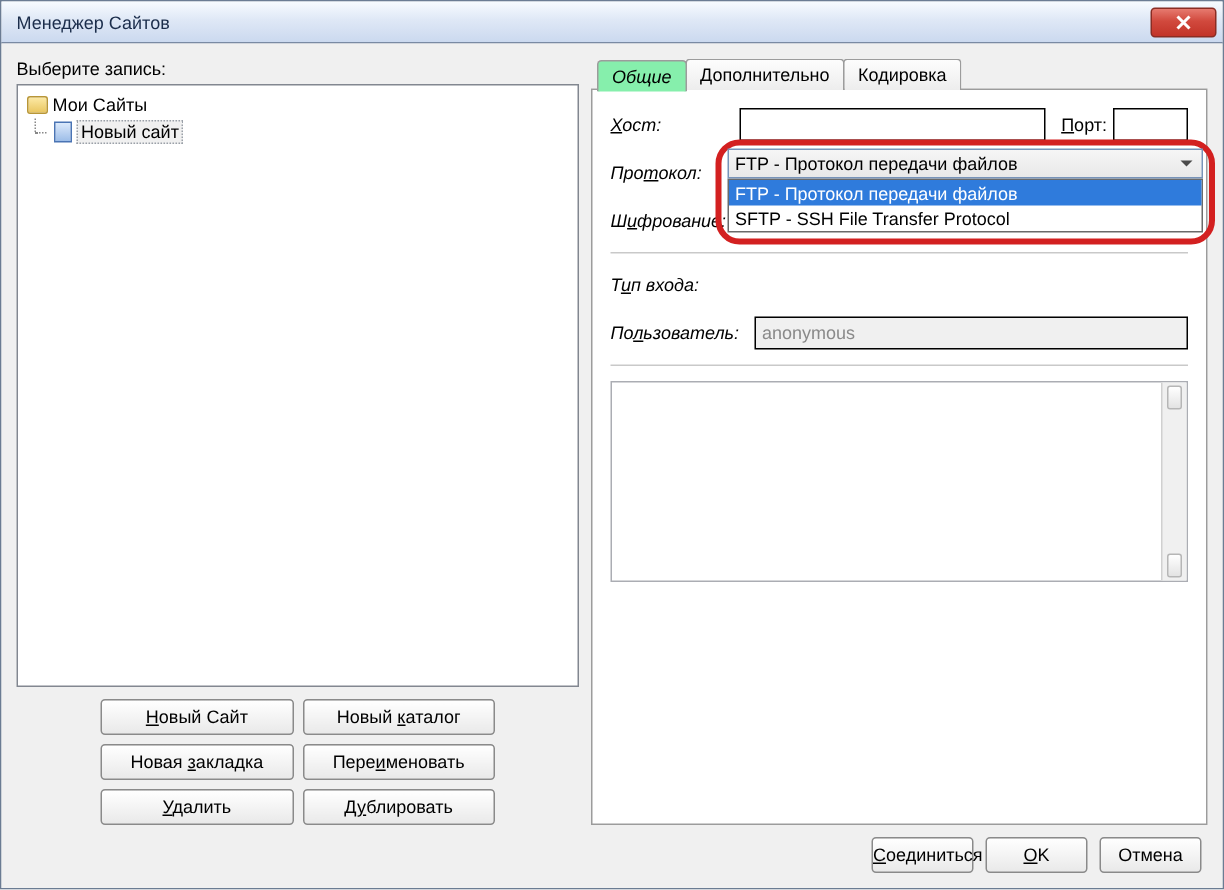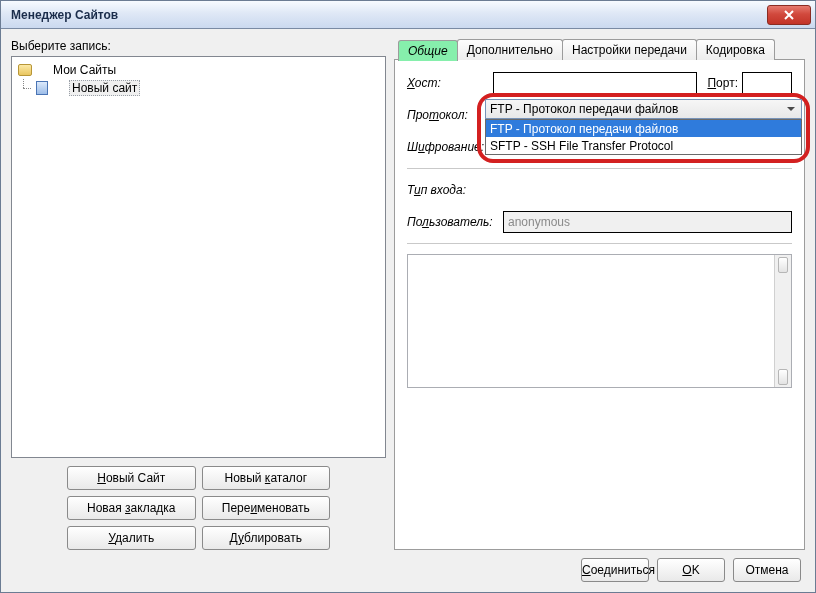--- a/index.html
+++ b/index.html
@@ -1,34 +1,34 @@
 <!DOCTYPE html>
 <html><head>
 <meta charset="utf-8">
 <style>
 * { box-sizing: border-box; margin: 0; padding: 0; font-family: "Segoe UI", Tahoma, sans-serif; font-size: 12px; }
 body { background: #fff; width: 816px; height: 593px; overflow: hidden; }
 
 
 .window { width: 816px; height: 593px; border: 1px solid #6b7c93; background: #ececec; display: flex; flex-direction: column; }
 .titlebar { height: 28px; background: linear-gradient(to bottom, #f7fbff 0%, #dfe8f6 45%, #cbd9ef 100%); border-bottom: 1px solid #7a8aa3; display: flex; align-items: center; padding-left: 10px; }
-.titlebar-text { color: #1b2d4b; font-weight: bold; }
+.titlebar-text { color: #1b2d4b; }
 .close-btn { margin-left: auto; width: 44px; height: 20px; margin-right: 4px; background: linear-gradient(to bottom,#e67a6f 0%,#d1493d 45%,#c23328 100%); border: 1px solid #8a2c23; border-radius: 3px; display: flex; align-items: center; justify-content: center; color: #fff; font-weight: bold; }
 
 
 .client { flex: 1; background: #f0f0f0; display: flex; flex-direction: column; padding: 10px 10px 6px 10px; }
 
 
 .main { flex: 1; display: flex; gap: 8px; }
 
 
 .leftcol { width: 375px; display: flex; flex-direction: column; }
 .label { color: #000; margin-bottom: 3px; }
 .tree { flex: 1; background: #fff; border: 1px solid #828790; padding: 4px 2px; overflow: auto; }
-.tree-node { display: flex; align-items: center; gap: 21px; height: 18px; padding-left: 4px; }
+.tree-node { display: flex; align-items: center; gap: 3px; height: 18px; padding-left: 4px; }
 .tree-node.child { padding-left: 22px; position: relative; }
 .tree-node.child::before { content: ""; position: absolute; left: 9px; top: 0; bottom: 50%; border-left: 1px dotted #888; }
 .tree-node.child::after { content: ""; position: absolute; left: 9px; top: 50%; width: 8px; border-top: 1px dotted #888; }
 .folder-icon { width: 14px; height: 12px; background: linear-gradient(to bottom,#fce9a5,#e9c660); border: 1px solid #b89637; border-radius: 2px; }
 .site-icon { width: 12px; height: 14px; background: linear-gradient(to bottom,#dbe9fb,#9dbde8); border: 1px solid #4a74b4; }
 .tree-sel { background: #f0f0f0; border: 1px dotted #9aa0a8; padding: 0 2px; }
 
 
 .btngrid { display: grid; grid-template-columns: 1fr 1fr; gap: 6px; margin-top: 8px; padding: 0 56px; }
 .winbtn { height: 24px; background: linear-gradient(to bottom,#fff,#e9e9e9); border: 1px solid #8a8a8a; border-radius: 3px; cursor: default; }
@@ -108,21 +108,20 @@
           <button class="winbtn"><span>Пере</span><span class="u">и</span><span>меновать</span></button>
           <button class="winbtn"><span class="u">У</span><span>далить</span></button>
           <button class="winbtn"><span>Д</span><span class="u">у</span><span>блировать</span></button>
         </div>
       </div>
 
       <div class="rightcol">
         <div class="tabs">
           <div class="tab active">Общие</div>
           <div class="tab">Дополнительно</div>
-          <div class="tab">Настройки передачи</div>
           <div class="tab">Кодировка</div>
         </div>
 
         <div class="tabpanel">
 
           <div class="row">
             <div class="lbl"><span class="u">Х</span><span>ост:</span></div>
             <input class="txt" style="flex: 1 1 0%;">
             <div style="width:10px"></div>
             <div><span class="u">П</span><span>орт:</span></div>

